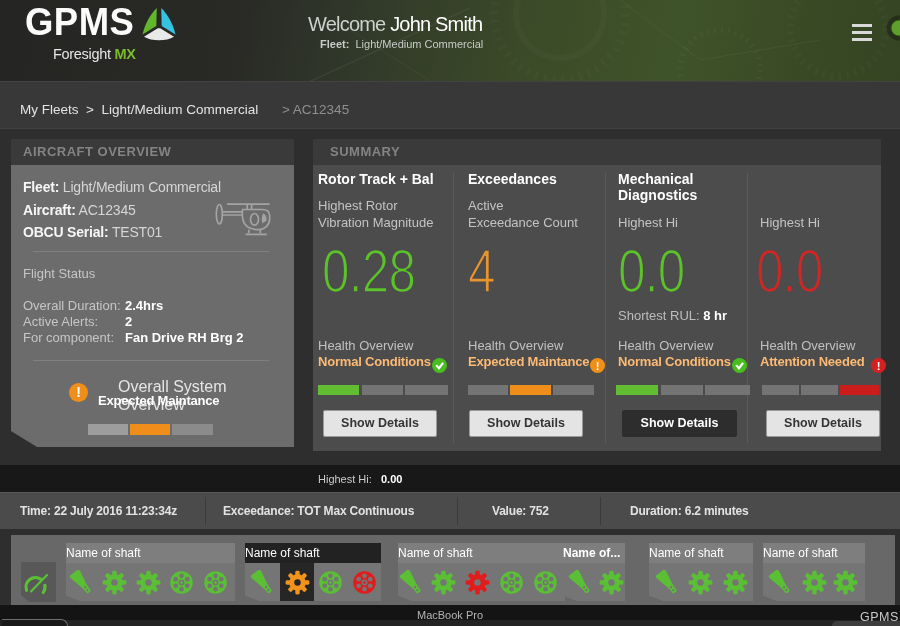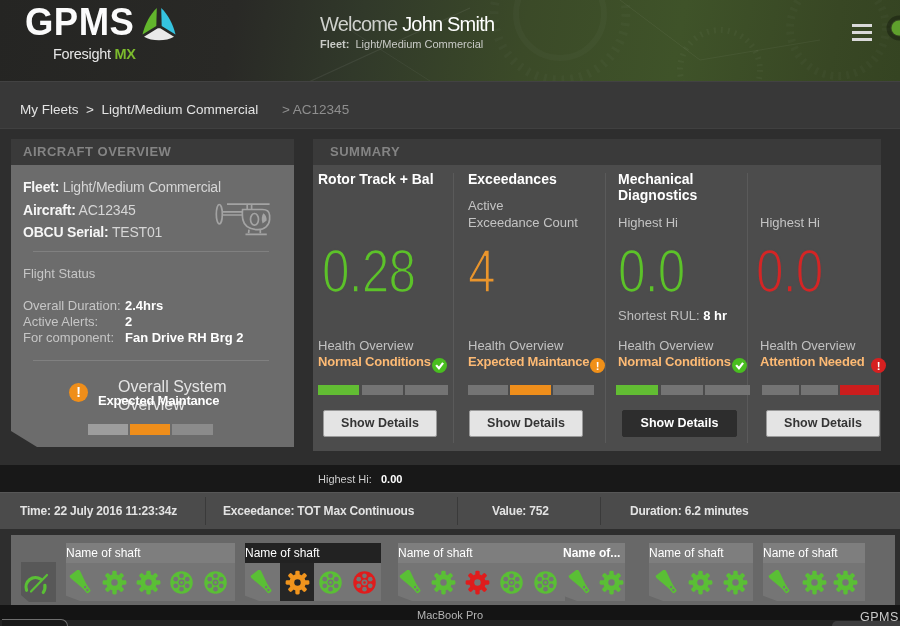--- a/index.html
+++ b/index.html
@@ -7,21 +7,21 @@
     font-family:"Liberation Sans", sans-serif; }
   .abs { position:absolute; }
   #stage { position:relative; width:900px; height:626px; background:#2e2e2e; }
 
   
   #header { left:0; top:0; width:900px; height:81px;
     background:linear-gradient(100deg,#252523 0%,#292926 26%,#31392a 40%,#3b4a28 58%,#3f5329 75%,#384724 92%,#354422 100%); }
   #logo-gpms { left:25px; top:1px; color:#fbfbfb; font-size:38px; font-weight:bold; letter-spacing:0.5px; transform:scaleX(0.96); transform-origin:0 0; }
   #logo-sub { left:53px; top:46px; font-size:14.5px; color:#e6e6e6; letter-spacing:-0.3px; }
   #logo-sub b { color:#7cbb2d; font-weight:bold; }
-  #welcome { left:320px; top:13px; font-size:20px; color:#ced0cc; letter-spacing:-0.8px; }
+  #welcome { left:308px; top:13px; font-size:20px; color:#ced0cc; letter-spacing:-0.8px; }
   #welcome b { color:#ffffff; font-weight:normal; }
   #fleetline { left:320px; top:38px; font-size:11px; color:#c9cbc7; }
   #fleetline b { font-weight:bold; }
   .hbar { left:852px; width:20px; height:3.2px; background:#d9d9d9; }
 
   
   #crumb { left:0; top:81px; width:900px; height:48px; background:#383838;
     border-top:1px solid #424242; border-bottom:1px solid #404040; }
   #crumbtext { left:20px; top:102px; font-size:13.5px; color:#e3e3e3; }
   #crumbtext .dim { color:#8f8f8f;margin-left:20px; }
@@ -170,20 +170,21 @@
   </div>
 
   <div id="sum" class="abs">
     <div class="phead" style="padding-left:17px">SUMMARY</div>
     <div id="sum-body" class="abs">
       <div class="vsep" style="left:140px"></div>
       <div class="vsep" style="left:292px"></div>
       <div class="vsep" style="left:434px"></div>
 
       <div class="col-title" style="left:5px">Rotor Track + Bal</div>
+      <div class="col-sub" style="left:5px;top:33px">Highest Rotor<br>Vibration Magnitude</div>
       <div class="bignum" style="left:9px;color:#5cc229">0.28</div>
       <div class="health" style="left:5px">Health Overview</div>
       <div class="status" style="left:5px">Normal Conditions</div>
       <svg class="sicon" style="left:119px" viewBox="0 0 16 16">
           <circle cx="8" cy="8" r="8" fill="#49bd20"></circle>
           <path d="M4.4,7.6 L7.4,11 L11.8,5.2" stroke="#fff" stroke-width="2.4" fill="none"></path>
         </svg>
       <div class="bar" style="left:5px;width:130px">
         <div class="seg" style="left:0;width:41px;background:#62bd33"></div>
         <div class="seg" style="left:43.6px;width:41px;background:#747474"></div>

